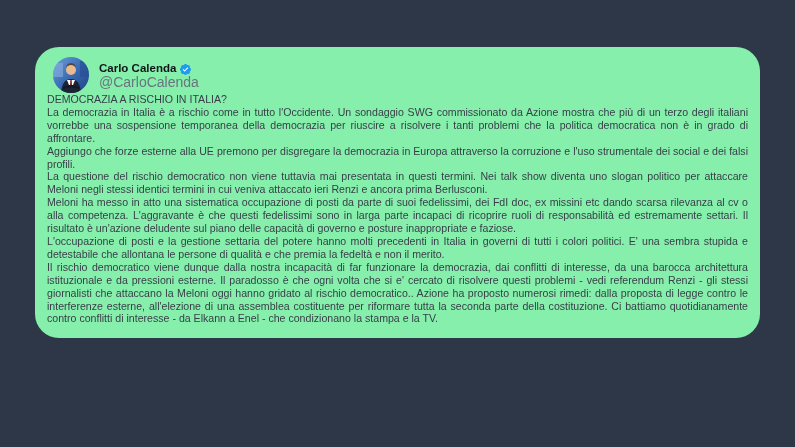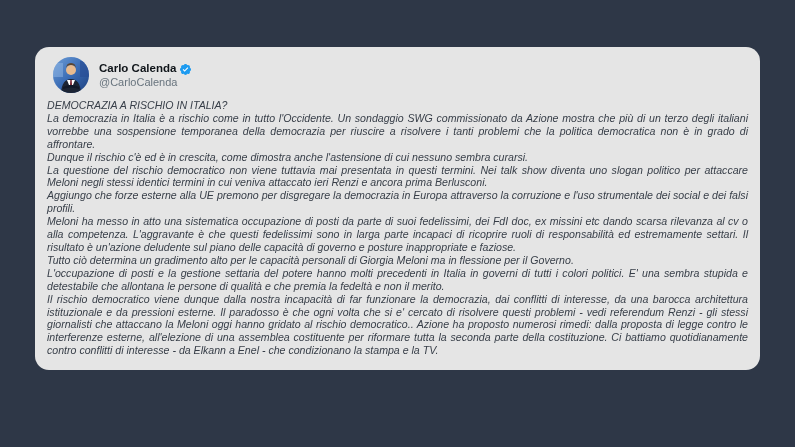--- a/index.html
+++ b/index.html
@@ -11,22 +11,22 @@
     font-family: "Liberation Sans", sans-serif;
   }
   body { background: #2e3747; position: relative; }
 
   .tweet-card {
     position: absolute;
     left: 35px;
     top: 47px;
     width: 725px;
     box-sizing: border-box;
-    background: #e5e5e5;
-    border-radius: 14px;
+    background: #86efac;
+    border-radius: 24px;
     padding: 10px 12px 13px 12px;
   }
 
   .tweet-header {
     display: flex;
     align-items: center;
     gap: 10px;
     padding-left: 6px;
     height: 36px;
   }
@@ -48,33 +48,31 @@
     gap: 3px;
   }
   .author-name {
     font-size: 11.5px;
     font-weight: bold;
     color: #0f1419;
     line-height: 14px;
   }
   .verified { width: 13px; height: 13px; display: inline-block; }
   .author-handle {
-    font-size: 11px;
+    font-size: 14px;
     color: #68747e;
     line-height: 13px;
     margin-top: 1px;
   }
 
   .tweet-body {
-    margin-top: 6px;
     font-size: 10.6px;
     line-height: 12.9px;
     color: #373e48;
     text-align: justify;
-    font-style: italic;
   }
   .tweet-body p { margin: 0; }
 </style>
 </head>
 <body>
 
 <div class="tweet-card">
 
   <div class="tweet-header">
 
@@ -113,23 +111,21 @@
       </div>
       <div class="author-handle">@CarloCalenda</div>
     </div>
 
   </div>
 
   <div class="tweet-body">
     <p>DEMOCRAZIA A RISCHIO IN ITALIA?</p>
     <div>
         <p>La democrazia in Italia è a rischio come in tutto l'Occidente. Un sondaggio SWG commissionato da Azione mostra che più di un terzo degli italiani vorrebbe una sospensione temporanea della democrazia per riuscire a risolvere i tanti problemi che la politica democratica non è in grado di affrontare.</p>
-        <p>Dunque il rischio c'è ed è in crescita, come dimostra anche l'astensione di cui nessuno sembra curarsi.</p>
+        <p>Aggiungo che forze esterne alla UE premono per disgregare la democrazia in Europa attraverso la corruzione e l'uso strumentale dei social e dei falsi profili.</p>
         <p>La questione del rischio democratico non viene tuttavia mai presentata in questi termini. Nei talk show diventa uno slogan politico per attaccare Meloni negli stessi identici termini in cui veniva attaccato ieri Renzi e ancora prima Berlusconi.</p>
-        <p>Aggiungo che forze esterne alla UE premono per disgregare la democrazia in Europa attraverso la corruzione e l'uso strumentale dei social e dei falsi profili.</p>
         <p>Meloni ha messo in atto una sistematica occupazione di posti da parte di suoi fedelissimi, dei FdI doc, ex missini etc dando scarsa rilevanza al cv o alla competenza. L'aggravante è che questi fedelissimi sono in larga parte incapaci di ricoprire ruoli di responsabilità ed estremamente settari. Il risultato è un'azione deludente sul piano delle capacità di governo e posture inappropriate e faziose.</p>
-        <p>Tutto ciò determina un gradimento alto per le capacità personali di Giorgia Meloni ma in flessione per il Governo.</p>
         <p>L'occupazione di posti e la gestione settaria del potere hanno molti precedenti in Italia in governi di tutti i colori politici. E' una sembra stupida e detestabile che allontana le persone di qualità e che premia la fedeltà e non il merito.</p>
         <p>Il rischio democratico viene dunque dalla nostra incapacità di far funzionare la democrazia, dai conflitti di interesse, da una barocca architettura istituzionale e da pressioni esterne. Il paradosso è che ogni volta che si e' cercato di risolvere questi problemi - vedi referendum Renzi - gli stessi giornalisti che attaccano la Meloni oggi hanno gridato al rischio democratico.. Azione ha proposto numerosi rimedi: dalla proposta di legge contro le interferenze esterne, all'elezione di una assemblea costituente per riformare tutta la seconda parte della costituzione. Ci battiamo quotidianamente contro conflitti di interesse - da Elkann a Enel - che condizionano la stampa e la TV.</p>
       </div>
   </div>
 
 </div>
 
 </body></html>

